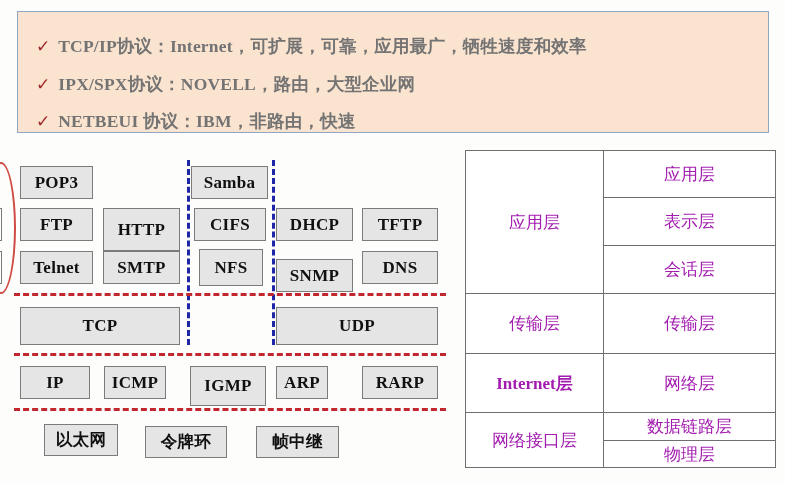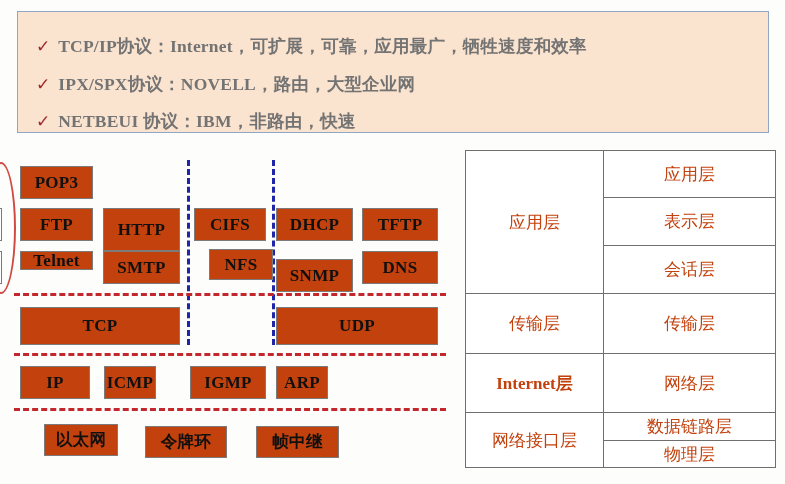--- a/index.html
+++ b/index.html
@@ -49,21 +49,21 @@
     font-size: 17.5px;
     font-weight: bold;
     color: #737373;
     letter-spacing: 0.2px;
   }
 
   
   .pbox {
     position: absolute;
     box-sizing: border-box;
-    background: #c2410c;
+    background: #e5e5e5;
     border: 1.4px solid #7b7b7b;
     display: flex;
     align-items: center;
     justify-content: center;
     font-size: 17px;
     font-weight: bold;
     color: #101010;
     letter-spacing: 0.3px;
   }
   .pbox.cjk { font-size: 16.5px; margin-left: 24px; }
@@ -125,21 +125,21 @@
     flex: 1;
     display: flex;
     flex-direction: column;
   }
   .tcell {
     box-sizing: border-box;
     display: flex;
     align-items: center;
     justify-content: center;
     font-size: 17px;
-    color: #c2410c;
+    color: #a21caf;
     border-bottom: 1.6px solid #6f6f6f;
   }
   .tcell.last { border-bottom: none; }
   .tcell.bold { font-weight: bold; }
 </style>
 </head>
 <body>
 
 <div id="root">
 
@@ -159,44 +159,46 @@
   </div>
 
   <div id="brace"></div>
   <div class="edgebox" style="top:208px;height:33px;"></div>
   <div class="edgebox" style="top:251px;height:33px;"></div>
 
   <div class="vsep" style="left:187px; top:160px; height:185px;"></div>
   <div class="vsep" style="left:272px; top:160px; height:185px;"></div>
 
   <div class="pbox" style="left:20px;  top:166px; width:73px; height:33px;">POP3</div>
+  <div class="pbox" style="left:191px; top:166px; width:77px; height:33px;">Samba</div>
 
   <div class="pbox" style="left:20px;  top:208px; width:73px; height:33px;">FTP</div>
   <div class="pbox" style="left:103px; top:208px; width:77px; height:43px;">HTTP</div>
   <div class="pbox" style="left:194px; top:208px; width:72px; height:33px;">CIFS</div>
   <div class="pbox" style="left:276px; top:208px; width:77px; height:33px;">DHCP</div>
   <div class="pbox" style="left:362px; top:208px; width:76px; height:33px;">TFTP</div>
 
-  <div class="pbox" style="left:20px;  top:251px; width:73px; height:19px;">Telnet</div>
+  <div class="pbox" style="left:20px;  top:251px; width:73px; height:33px;">Telnet</div>
   <div class="pbox" style="left:103px; top:251px; width:77px; height:33px;">SMTP</div>
-  <div class="pbox" style="left:209px; top:249px; width:64px; height:31px;">NFS</div>
+  <div class="pbox" style="left:199px; top:249px; width:64px; height:37px;">NFS</div>
   <div class="pbox" style="left:276px; top:259px; width:77px; height:33px;">SNMP</div>
   <div class="pbox" style="left:362px; top:251px; width:76px; height:33px;">DNS</div>
 
   <div class="hsep" style="left:14px; top:293px; width:432px;"></div>
 
   <div class="pbox" style="left:20px;  top:307px; width:160px; height:38px;">TCP</div>
   <div class="pbox" style="left:276px; top:307px; width:162px; height:38px;">UDP</div>
 
   <div class="hsep" style="left:14px; top:353px; width:432px;"></div>
 
   <div class="pbox" style="left:20px;  top:366px; width:70px; height:33px;">IP</div>
-  <div class="pbox" style="left:104px; top:366px; width:52px; height:33px;">ICMP</div>
-  <div class="pbox" style="left:190px; top:366px; width:76px; height:33px;">IGMP</div>
+  <div class="pbox" style="left:104px; top:366px; width:62px; height:33px;">ICMP</div>
+  <div class="pbox" style="left:190px; top:366px; width:76px; height:40px;">IGMP</div>
   <div class="pbox" style="left:276px; top:366px; width:52px; height:33px;">ARP</div>
+  <div class="pbox" style="left:362px; top:366px; width:76px; height:33px;">RARP</div>
 
   <div class="hsep" style="left:14px; top:408px; width:432px;"></div>
 
   <div class="pbox cjk" style="left:20px;  top:424px; width:74px; height:32px;">以太网</div>
   <div class="pbox cjk" style="left:121px; top:426px; width:82px; height:32px;">令牌环</div>
   <div class="pbox cjk" style="left:232px; top:426px; width:83px; height:32px;">帧中继</div>
 
   <div id="layer-table">
 
     <div id="tcp-col">

